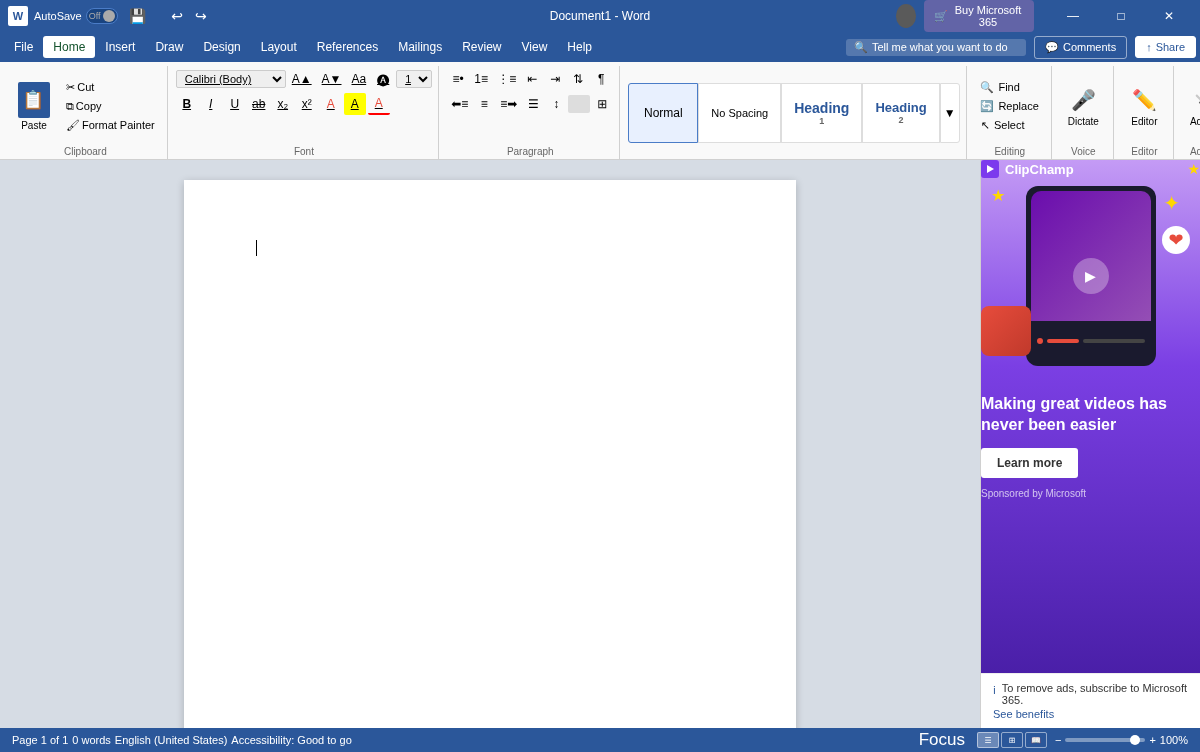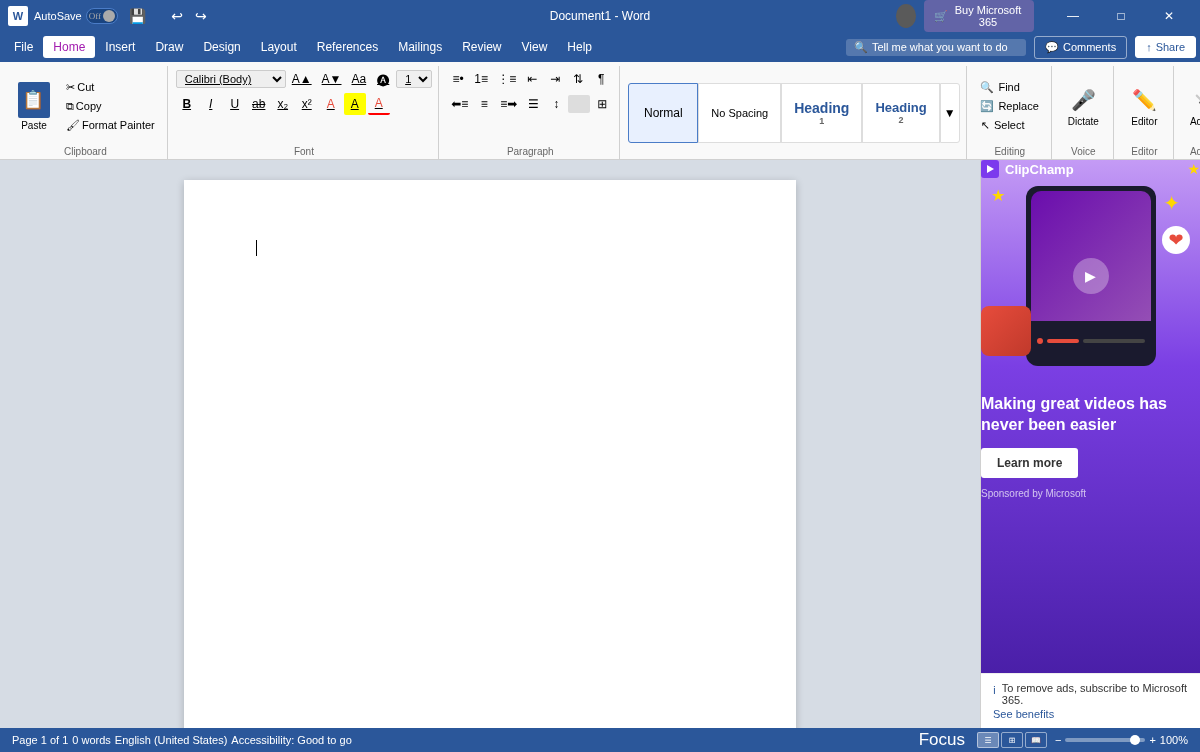--- a/index.html
+++ b/index.html
@@ -37,21 +37,21 @@
       align-items: center;
       padding: 0 4px;
       color: white;
     }
     #menu-bar .menu-item {
       padding: 4px 10px;
       cursor: pointer;
       border-radius: 3px;
       font-size: 12px;
     }
-    #menu-bar .menu-item.active { background: white; color: #a21caf; }
+    #menu-bar .menu-item.active { background: white; color: #14532d; }
     #menu-bar .search-box {
       margin-left: auto;
       display: flex;
       align-items: center;
       background: rgba(255,255,255,0.2);
       border-radius: 3px;
       padding: 2px 8px;
       gap: 4px;
       color: white;
       font-size: 11px;
@@ -401,21 +401,21 @@
   </style>
 </head>
 <body>
 
 <div id="title-bar">
   <div class="left">
     <div class="app-icon">W</div>
     <div class="autosave">
       <span>AutoSave</span>
       <div class="autosave-toggle">
-        <span style="font-size:9px;color:#aaa;font-family:Liberation Serif, serif;">Off</span>
+        <span style="font-size:9px;color:#aaa;">Off</span>
         <div class="knob"></div>
       </div>
     </div>
     <button class="small-btn" style="color:white;font-size:14px;">💾</button>
     <div class="undo-redo">
       <button style="background:none;border:none;color:white;cursor:pointer;font-size:14px;">↩</button>
       <button style="background:none;border:none;color:white;cursor:pointer;font-size:14px;">↪</button>
     </div>
   </div>
   <div class="center">Document1 - Word</div>

